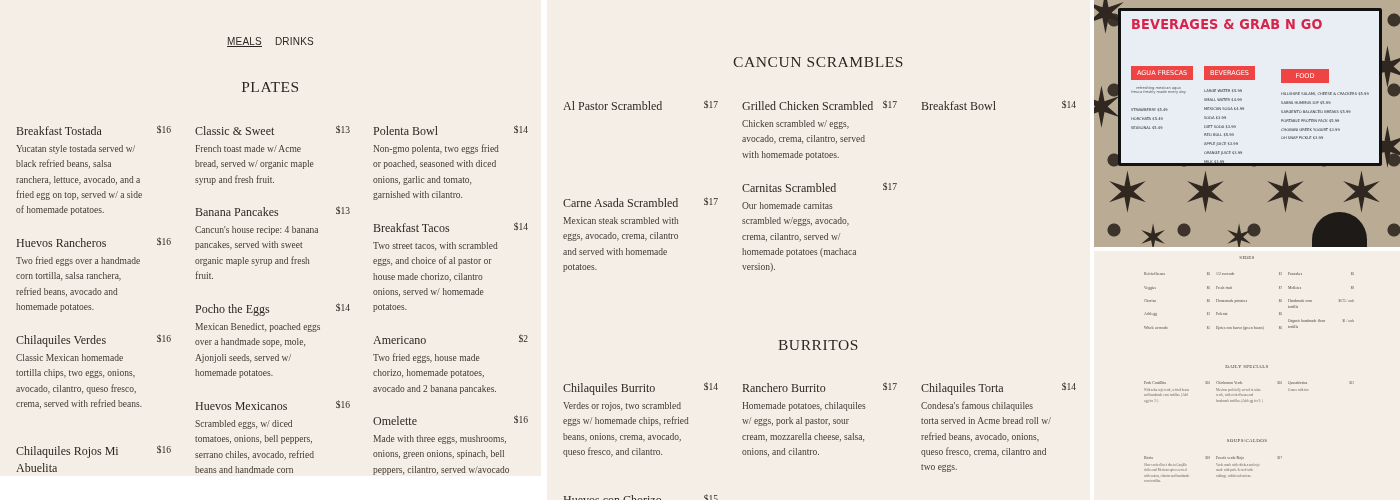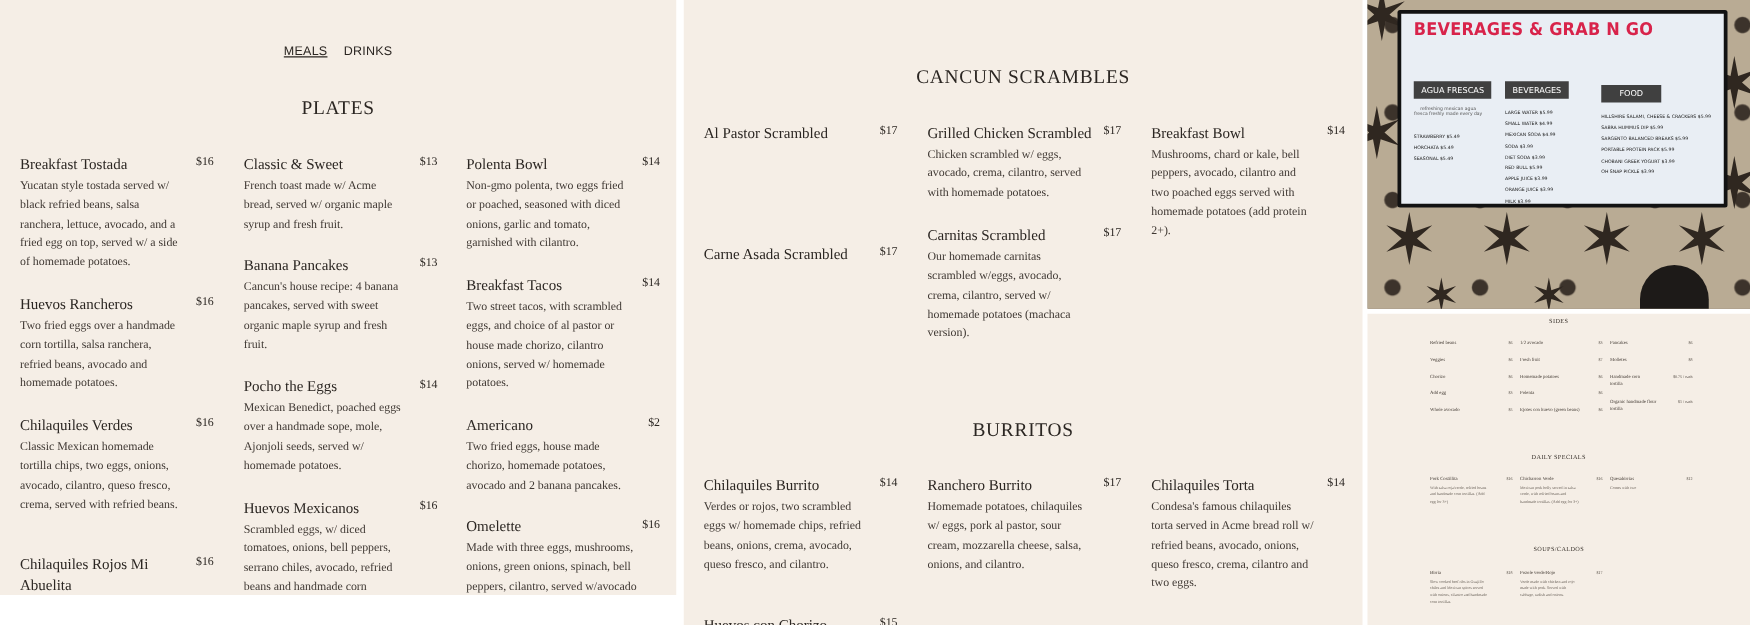--- a/index.html
+++ b/index.html
@@ -26,21 +26,21 @@
 
   
   .tiles { position: absolute; inset: 0; background:
       radial-gradient(circle at 20px 20px, #3c332b 0 6px, transparent 7px),
       #b9ab94; background-size: 70px 70px; }
   .star { position: absolute; color: #2f2720; font-size: 56px; line-height: 56px; font-family: "DejaVu Sans", sans-serif; }
   .tv { position: absolute; left: 24px; top: 8px; width: 264px; height: 158px; background: #121212; border-radius: 2px; }
   .screen { position: absolute; left: 3px; top: 3px; right: 3px; bottom: 3px; background: #e9eef4; overflow: hidden; }
   .tv-title { position: absolute; left: 10px; top: 5px; font-family: "DejaVu Sans", sans-serif; font-weight: bold; color: #d8234a; font-size: 14px; letter-spacing: 0.2px; transform: scaleX(0.92); transform-origin: left; }
   .tv-col { position: absolute; top: 50px; }
-  .tv-head { display: inline-block; background: #404040; color: #fff; font-family: "DejaVu Sans", sans-serif; font-size: 6.5px; padding: 3px 6px; min-width: 48px; text-align: center; }
+  .tv-head { display: inline-block; background: #ef4444; color: #fff; font-family: "DejaVu Sans", sans-serif; font-size: 6.5px; padding: 3px 6px; min-width: 48px; text-align: center; }
   .tv-sub { font-family: "DejaVu Sans", sans-serif; font-size: 3.6px; color: #555; margin-top: 6px; width: 55px; text-align: center; }
   .tv-line { font-family: "DejaVu Sans", sans-serif; font-size: 3.7px; color: #222; margin-top: 4.9px; white-space: nowrap; }
   .head-shape { position: absolute; left: 218px; top: 212px; width: 55px; height: 40px; background: #1d1a18; border-radius: 28px 28px 0 0; }
 
   
   .s-title { position: absolute; left: 0; width: 100%; text-align: center; font-size: 5px; letter-spacing: 0.3px; color: #3a332d; }
   .s-item { position: absolute; width: 66px; }
   .s-item .row { display: flex; justify-content: space-between; }
   .s-item .name { font-size: 3.8px; line-height: 5.5px; color: #4a423b; width: 48px; }
   .s-item .price { font-size: 3.2px; line-height: 5.5px; color: #4a423b; white-space: nowrap; }
@@ -151,41 +151,41 @@
     <div class="row">
         <span class="name">Al Pastor Scrambled</span>
         <span class="price">$17</span>
       </div>
   </div>
   <div class="item" style="left:16px;top:195px">
     <div class="row">
         <span class="name">Carne Asada Scrambled</span>
         <span class="price">$17</span>
       </div>
+    <div class="desc">Mexican steak scrambled with eggs, avocado, crema, cilantro and served with homemade potatoes.</div>
   </div>
   <div class="item" style="left:195px;top:98px">
     <div class="row">
         <span class="name" style="width:135px">Grilled Chicken Scrambled</span>
         <span class="price">$17</span>
       </div>
     <div class="desc">Chicken scrambled w/ eggs, avocado, crema, cilantro, served with homemade potatoes.</div>
   </div>
   <div class="item" style="left:195px;top:180px">
     <div class="row">
         <span class="name">Carnitas Scrambled</span>
         <span class="price">$17</span>
       </div>
     <div class="desc">Our homemade carnitas scrambled w/eggs, avocado, crema, cilantro, served w/ homemade potatoes (machaca version).</div>
   </div>
   <div class="item" style="left:374px;top:98px">
     <div class="row">
         <span class="name">Breakfast Bowl</span>
         <span class="price">$14</span>
       </div>
-    <div class="desc">Mushrooms, chard or kale, bell peppers, avocado, cilantro and two poached eggs served with homemade potatoes (add protein 2+).</div>
   </div>
 
   <div class="section-title" style="top:336px">BURRITOS</div>
 
   <div class="item" style="left:16px;top:380px">
     <div class="row">
         <span class="name">Chilaquiles Burrito</span>
         <span class="price">$14</span>
       </div>
     <div class="desc">Verdes or rojos, two scrambled eggs w/ homemade chips, refried beans, onions, crema, avocado, queso fresco, and cilantro.</div>

